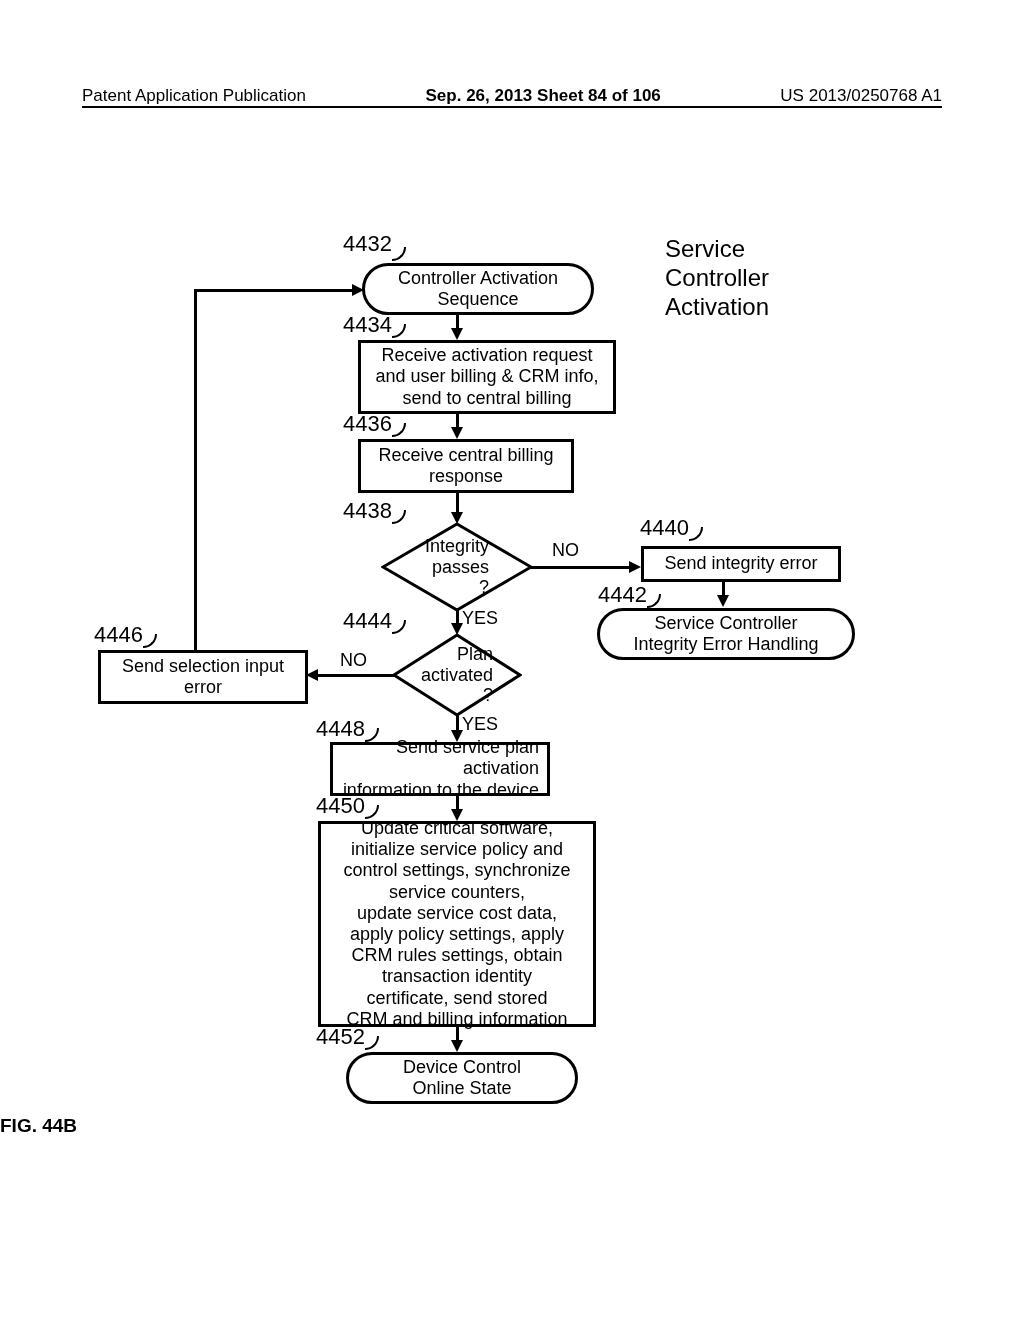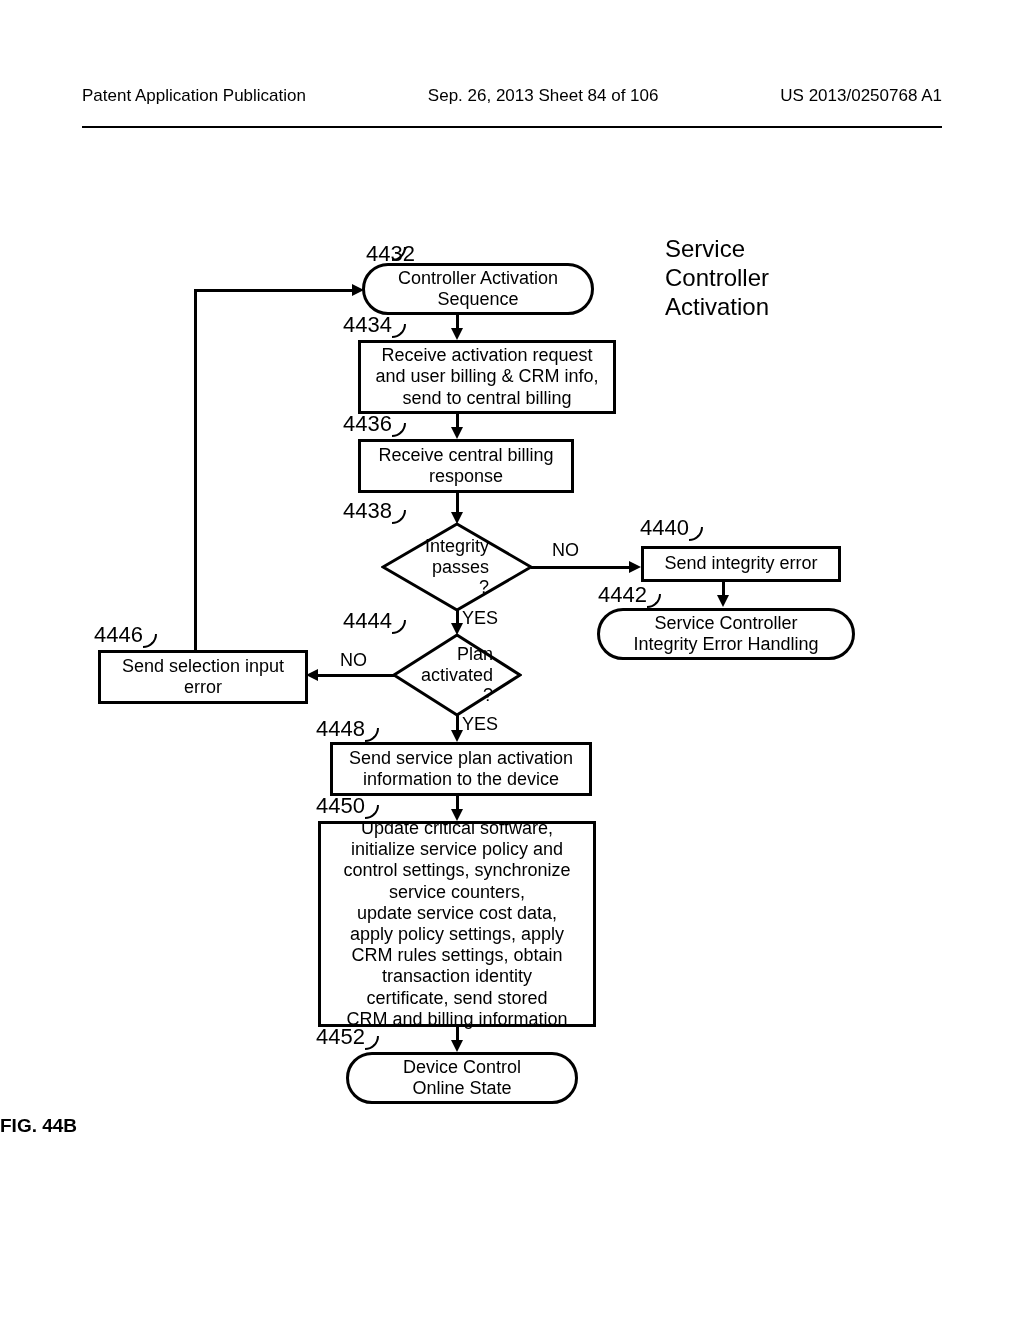--- a/index.html
+++ b/index.html
@@ -13,24 +13,24 @@
   }
   .header {
     position: absolute;
     top: 86px;
     left: 82px;
     right: 82px;
     display: flex;
     justify-content: space-between;
     font-size: 17px;
     border-bottom: 2px solid #000;
-    padding-bottom: 20px;
+    padding-bottom: 0;
   }
   .header .left { font-weight: normal; }
-  .header .mid { font-weight: normal; }
+  .header .mid { font-weight: bold; }
   .header .right { font-weight: normal; }
   .title-right {
     position: absolute;
     top: 235px;
     left: 665px;
     font-size: 24px;
     line-height: 1.2;
     text-align: left;
   }
   .fig-label {
@@ -130,21 +130,21 @@
   <span class="mid">Sep. 26, 2013  Sheet 84 of 106</span>
   <span class="right">US 2013/0250768 A1</span>
 </div>
 
 <div class="title-right" style="white-space:pre-line;">Service
 Controller
 Activation</div>
 
 <div class="fig-label">FIG. 44B</div>
 
-<div class="ref" style="left:343px; top:243px;margin-left:23px;">4432</div>
+<div class="ref" style="left:343px; top:233px;">4432</div>
 <div class="hook" style="left:392px; top:247px;"></div>
 <div class="terminal" style="left:362px; top:263px; width:232px; height:52px;">
   <span style="white-space:pre-line;">Controller Activation
 Sequence</span>
 </div>
 
 <div class="arrow-line" style="left:456px; top:315px; width:3px; height:14px;"></div>
 <div class="arrow-head-down" style="left:451px; top:328px;"></div>
 
 <div class="ref" style="left:343px; top:314px;">4434</div>
@@ -232,21 +232,21 @@
 <div class="arrow-line" style="left:194px; top:289px; width:3px; height:361px;"></div>
 <div class="arrow-line" style="left:194px; top:289px; width:160px; height:3px;"></div>
 <div class="arrow-head-right" style="left:352px; top:284px;"></div>
 
 <div class="branch-label" style="left:462px; top:714px;">YES</div>
 <div class="arrow-line" style="left:456px; top:715px; width:3px; height:16px;"></div>
 <div class="arrow-head-down" style="left:451px; top:730px;"></div>
 
 <div class="ref" style="left:316px; top:718px;">4448</div>
 <div class="hook" style="left:365px; top:728px;"></div>
-<div class="process" style="left:330px; top:742px; width:262px; height:54px;">
+<div class="process" style="left:330px; top:742px; width:220px; height:54px;text-align:right;">
   <span style="white-space:pre-line;">Send service plan activation
 information to the device</span>
 </div>
 
 <div class="arrow-line" style="left:456px; top:796px; width:3px; height:14px;"></div>
 <div class="arrow-head-down" style="left:451px; top:809px;"></div>
 
 <div class="ref" style="left:316px; top:795px;">4450</div>
 <div class="hook" style="left:365px; top:805px;"></div>
 <div class="process" style="left:318px; top:821px; width:278px; height:206px;">

